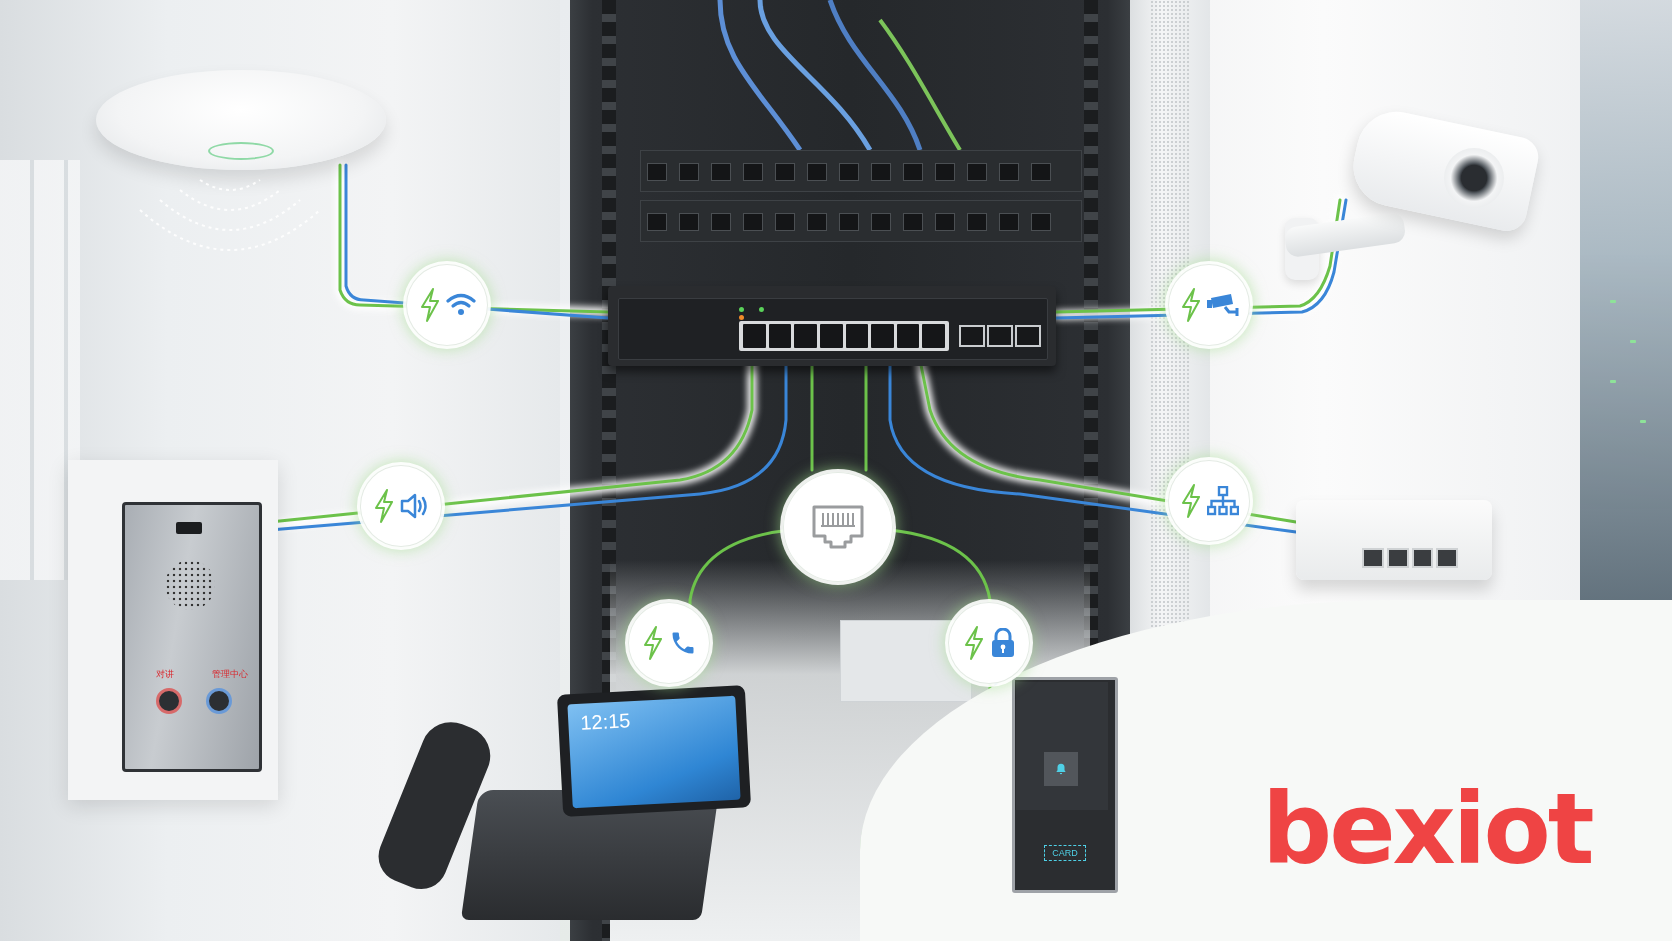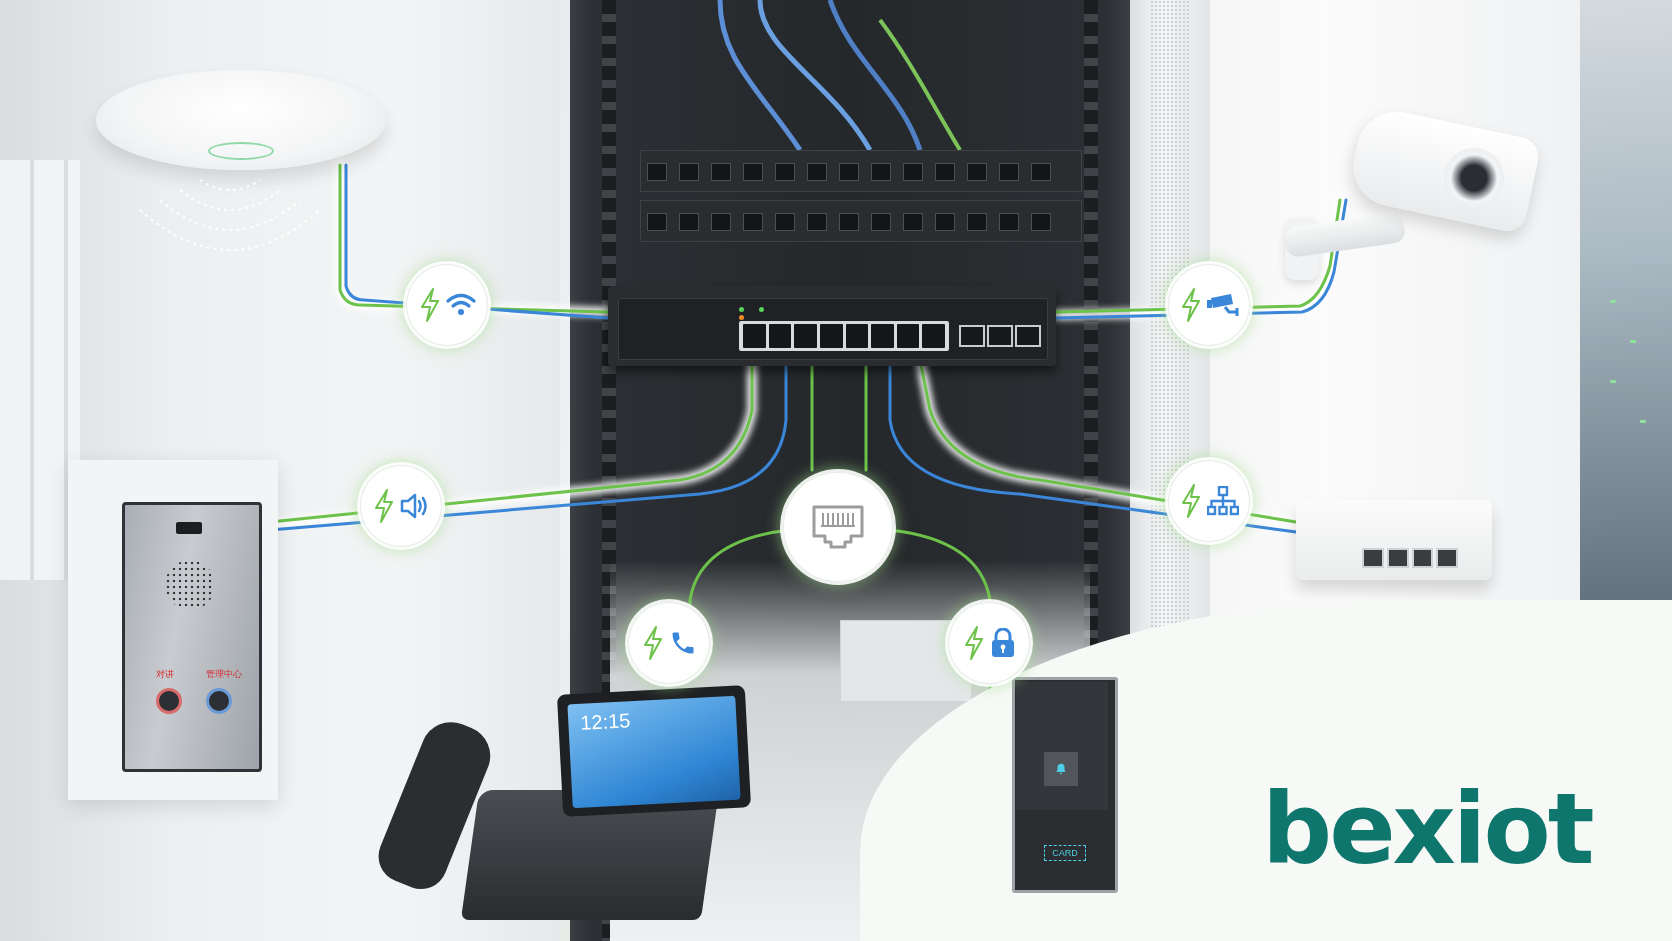--- a/index.html
+++ b/index.html
@@ -76,21 +76,21 @@
   .phone-screen{left:570px;top:700px;width:168px;height:104px;border-radius:4px;
     background:linear-gradient(160deg,#7fc0f2,#2f86d4 70%,#1f63a8);transform:rotate(-3deg);color:#fff;}
   .phone-clock{left:12px;top:8px;font-size:20px;font-weight:300;}
   .phone-handset{left:400px;top:720px;width:70px;height:170px;background:#2b2d30;border-radius:30px 30px 26px 26px;transform:rotate(22deg);}
   .door{left:1012px;top:677px;width:100px;height:210px;background:#2b2d30;border:3px solid #9ea2a7;border-radius:3px;}
   .door-panel{left:1016px;top:682px;width:92px;height:128px;background:#33363a;}
   .door-btn{left:1044px;top:752px;width:34px;height:34px;background:#52565b;display:flex;align-items:center;justify-content:center;color:#4fd0e6;font-size:11px;}
   .door-card{left:1044px;top:845px;width:40px;height:14px;color:#4fd0e6;font-size:9px;text-align:center;border:1px dashed #4fd0e6;line-height:14px;}
   .swoosh{left:860px;top:600px;width:900px;height:420px;border-radius:60% 0 0 0;background:#f7f9f7;
     box-shadow:0 -2px 0 0 #bfe3b8 inset;}
-  .logo{left:1262px;top:780px;font-size:98px;font-weight:900;color:#0f766e;letter-spacing:-3px;line-height:1;font-family:"DejaVu Sans",sans-serif;}
+  .logo{left:1262px;top:780px;font-size:98px;font-weight:900;color:#ef4444;letter-spacing:-3px;line-height:1;font-family:"DejaVu Sans",sans-serif;}
 </style>
 </head>
 <body>
 
 <div class="abs bg-left"></div>
 <div class="abs bg-window"></div>
 <div class="abs bg-right"></div>
 <div class="abs bg-server">
   <div class="abs server-led" style="left:30px;top:300px"></div>
   <div class="abs server-led" style="left:50px;top:340px"></div>
@@ -203,21 +203,21 @@
   <div class="router-port"></div>
   <div class="router-port"></div>
   <div class="router-port"></div>
 </div>
 
 <div class="abs intercom-plate"></div>
 <div class="abs intercom"></div>
 <div class="abs intercom-cam"></div>
 <div class="abs intercom-speaker"></div>
 <div class="abs intercom-label" style="left:156px;top:668px">对讲</div>
-<div class="abs intercom-label" style="left:206px;top:668px">管理中心</div>
+<div class="abs intercom-label" style="left:212px;top:668px">管理中心</div>
 <div class="abs intercom-btn" style="left:156px;top:688px;border-color:#d76a6a"></div>
 <div class="abs intercom-btn" style="left:206px;top:688px;border-color:#6a9ad7"></div>
 
 <div class="abs phone-handset"></div>
 <div class="abs phone-base"></div>
 <div class="abs phone-screen-frame"></div>
 <div class="abs phone-screen">
   <div class="abs phone-clock">12:15</div>
 </div>
 

